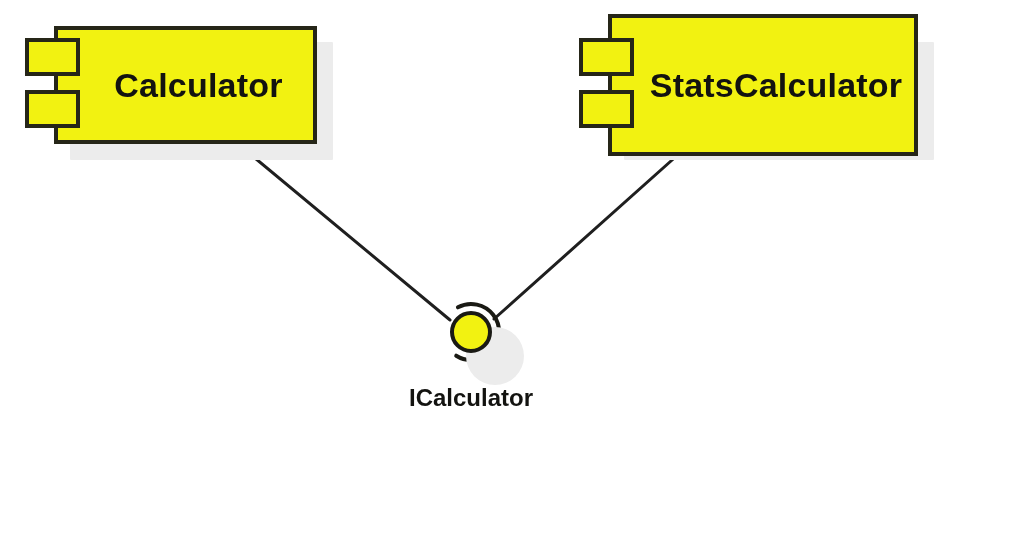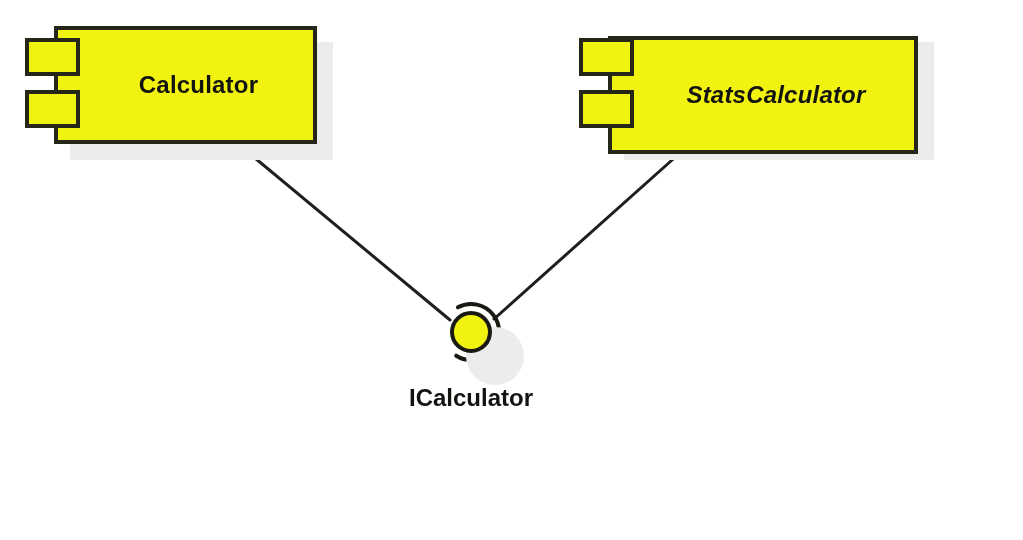--- a/index.html
+++ b/index.html
@@ -41,21 +41,21 @@
     background: #f2f211;
     border: 4px solid #262618;
     box-sizing: border-box;
     display: flex;
     align-items: center;
     justify-content: center;
   }
   .comp-label {
     color: #131310;
     font-weight: bold;
-    font-size: 24px;
+    font-size: 34px;
     line-height: 1;
     letter-spacing: 0.2px;
     white-space: nowrap;
     padding-left: 26px;
   }
   .comp-tab {
     position: absolute;
     background: #f2f211;
     border: 4px solid #262618;
     box-sizing: border-box;
@@ -103,21 +103,21 @@
     <div class="comp-shadow" style="left:70px; top:42px; width:263px; height:118px;"></div>
     <div class="comp-body" style="left:54px; top:26px; width:263px; height:118px;">
       <span class="comp-label">Calculator</span>
     </div>
     <div class="comp-tab" style="left:25px; top:38px; width:55px; height:38px;"></div>
     <div class="comp-tab" style="left:25px; top:90px; width:55px; height:38px;"></div>
   </div>
 
   <div class="component" style="left:0px; top:0px;">
     <div class="comp-shadow" style="left:624px; top:42px; width:310px; height:118px;"></div>
-    <div class="comp-body" style="left:608px; top:36px; width:310px; height:118px;font-style:italic;">
+    <div class="comp-body" style="left:608px; top:14px; width:310px; height:142px;">
       <span class="comp-label">StatsCalculator</span>
     </div>
     <div class="comp-tab" style="left: 579px; top: 38px; width: 55px; height: 38px;"></div>
     <div class="comp-tab" style="left: 579px; top: 90px; width: 55px; height: 38px;"></div>
   </div>
 
   <div class="iface" style="left:0px; top:0px;">
     <div class="iface-shadow" style="left:466px; top:327px; width:58px; height:58px;"></div>
     <div class="iface-ball" style="left: 450px; top: 311px; width: 42px; height: 42px;"></div>
     <div class="iface-name" style="left:321px; top:386px; width:300px;">ICalculator</div>

